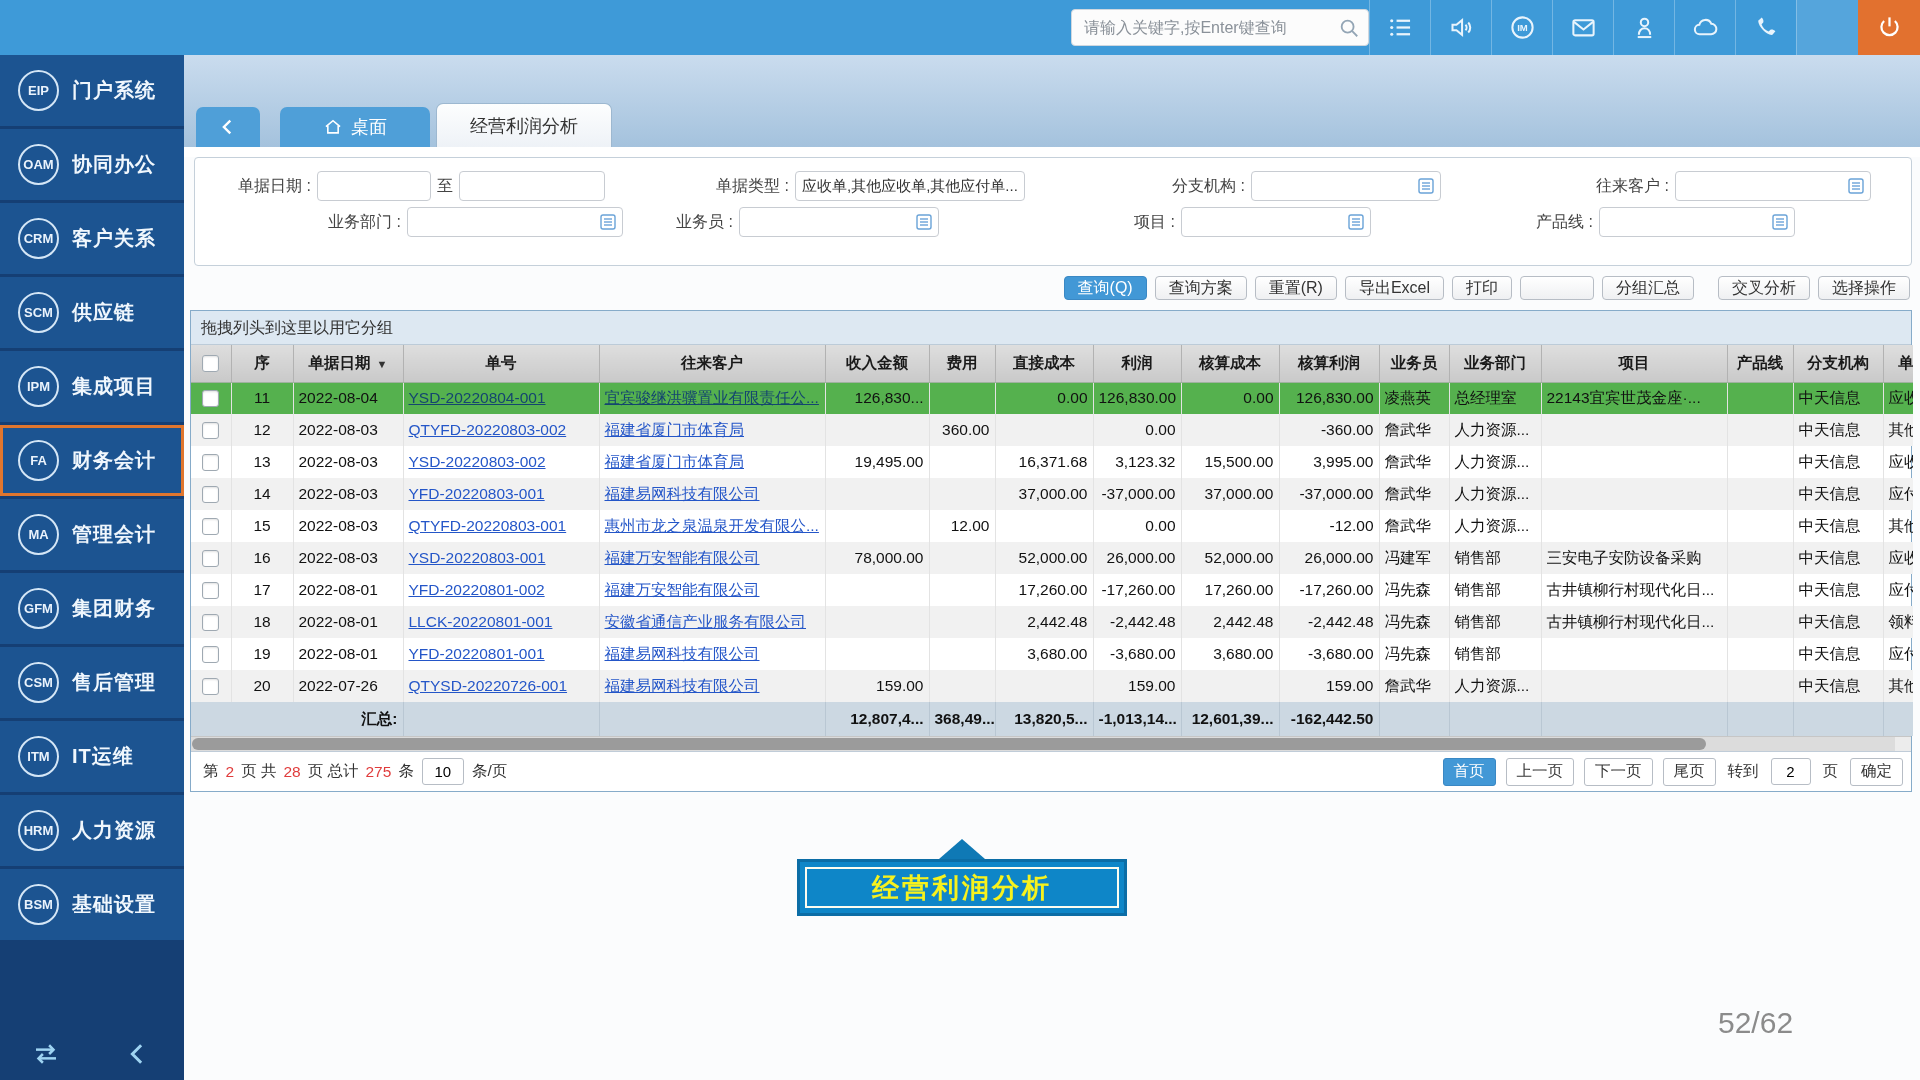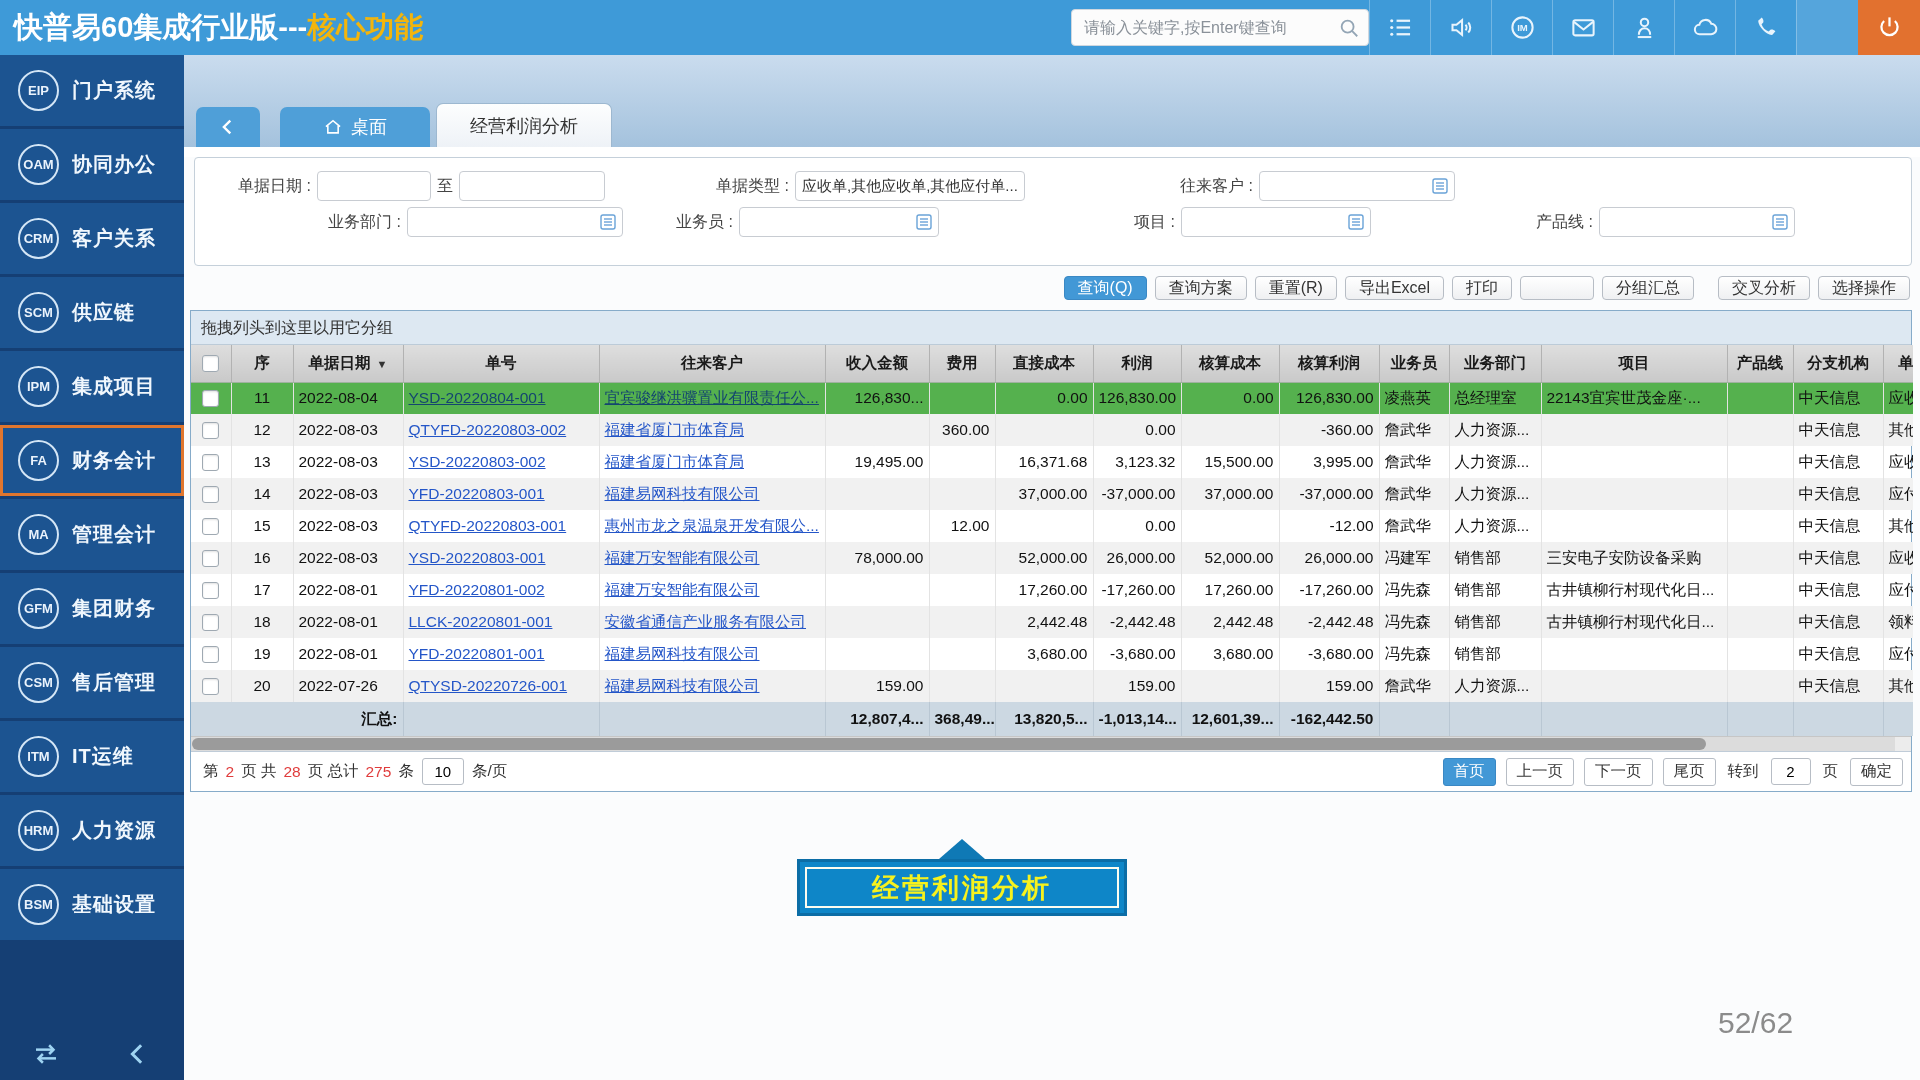--- a/index.html
+++ b/index.html
@@ -116,21 +116,20 @@
   .callout .box { height:57px; background:#0e86c8; border:3px solid #0b6da6; padding:5px; }
   .callout .inner { height:100%; border:2px solid #fdfdf0; display:flex; align-items:center; justify-content:center; }
   .callout .txt { color:#f7f21d; font-size:27px; font-weight:bold; letter-spacing:3px; }
 
   .slide-num { position:absolute; left:1718px; top:1006px; font-size:30px; color:#8b8b8b; }
 </style>
 </head>
 <body>
 
 <div class="topbar">
-  <div class="topbar-title"><span>快普易60集成行业版---</span><span class="accent">核心功能</span></div>
   <div class="top-search">
     <input type="text" placeholder="请输入关键字,按Enter键查询" style="">
     <svg viewBox="0 0 24 24" width="22" height="22" fill="none" stroke="#93a5b5" stroke-width="2">
         <circle cx="10.5" cy="10.5" r="6.5"></circle>
         <line x1="15.5" y1="15.5" x2="21" y2="21"></line>
       </svg>
   </div>
   <div class="icon-cell">
     <svg viewBox="0 0 24 24" fill="none" stroke="#e9f4fc" stroke-width="2">
         <circle cx="4.2" cy="6" r="1.4" fill="#e9f4fc" stroke="none"></circle>
@@ -275,20 +274,30 @@
       <div class="f-row r1">
         <div class="f-field c1">
           <span class="f-label">单据日期 :</span>
           <input class="f-input w1" value="" style="">
           <span class="f-sep">至</span>
           <input class="f-input" style="width: 146px;" value="">
         </div>
         <div class="f-field c2">
           <span class="f-label">单据类型 :</span>
           <input class="f-input" value="应收单,其他应收单,其他应付单..." style="">
+        </div>
+        <div class="f-field c3">
+          <span class="f-label">分支机构 :</span>
+          <span class="picker"><input class="f-input" value="" style="">
+            <svg viewBox="0 0 18 18" fill="none" stroke="#6aa3d8" stroke-width="1.4">
+                <rect x="2" y="2" width="14" height="14" rx="2"></rect>
+                <line x1="5" y1="6" x2="13" y2="6"></line>
+                <line x1="5" y1="9" x2="13" y2="9"></line>
+                <line x1="5" y1="12" x2="13" y2="12"></line>
+              </svg></span>
         </div>
         <div class="f-field c4">
           <span class="f-label">往来客户 :</span>
           <span class="picker"><input class="f-input" value="" style="">
             <svg viewBox="0 0 18 18" fill="none" stroke="#6aa3d8" stroke-width="1.4">
                 <rect x="2" y="2" width="14" height="14" rx="2"></rect>
                 <line x1="5" y1="6" x2="13" y2="6"></line>
                 <line x1="5" y1="9" x2="13" y2="9"></line>
                 <line x1="5" y1="12" x2="13" y2="12"></line>
               </svg></span>

